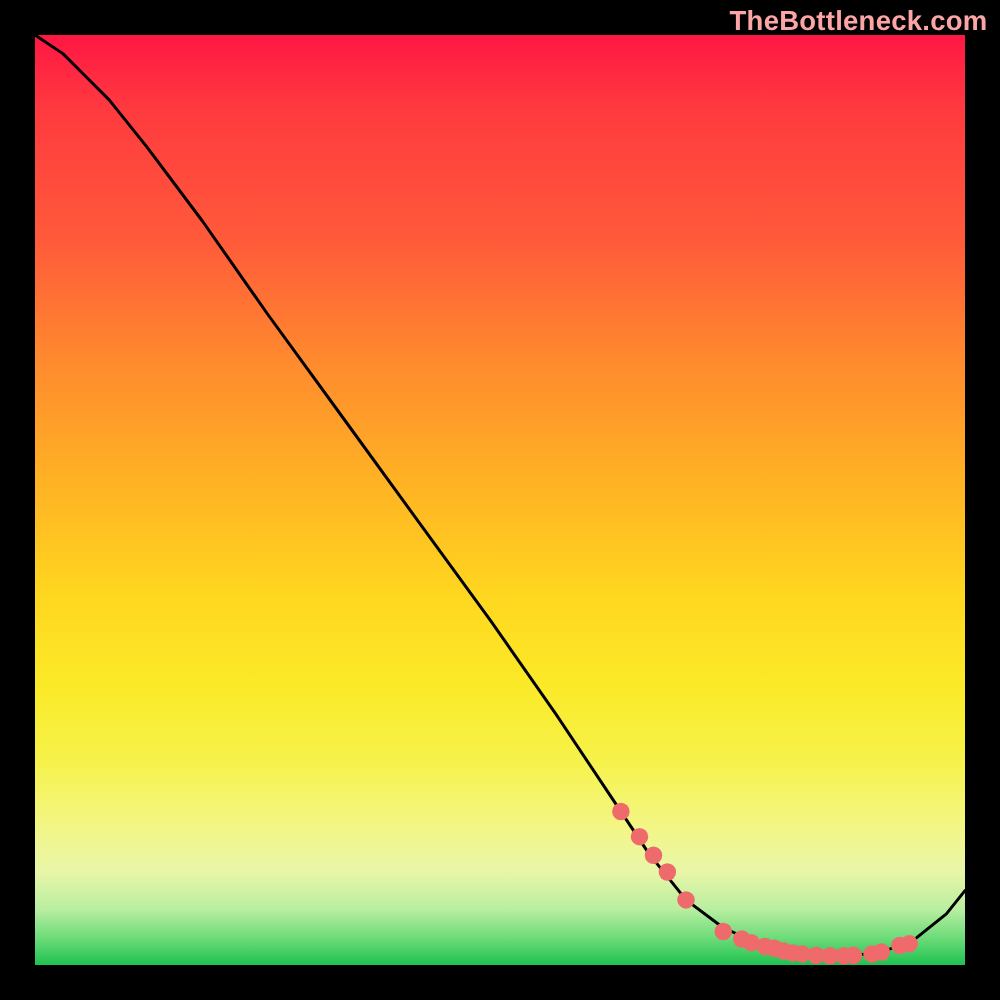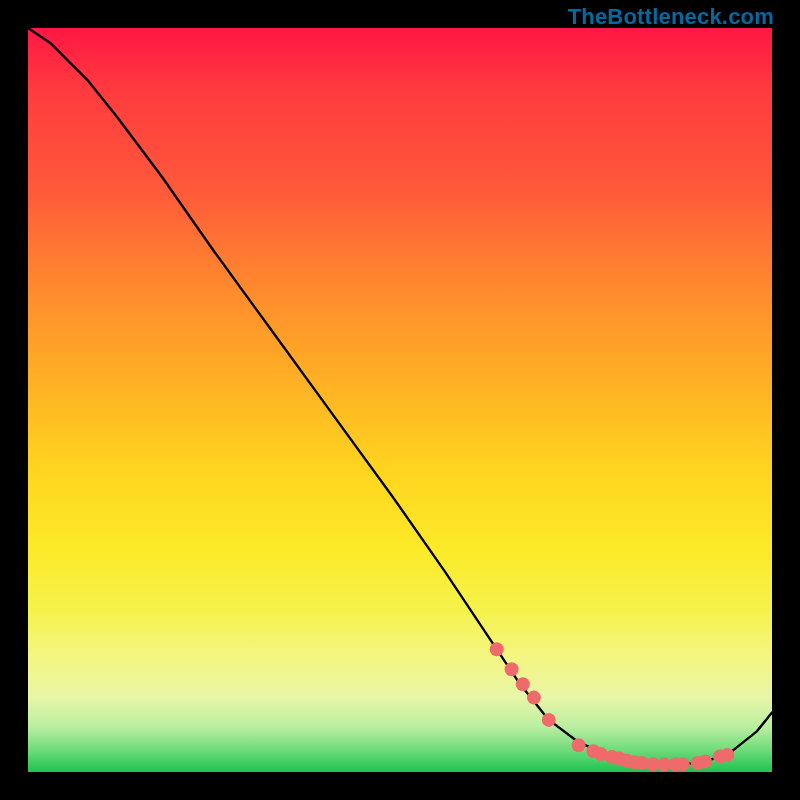--- a/index.html
+++ b/index.html
@@ -37,22 +37,22 @@
       #f3f685 85%,
       #e8f6a8 90%,
       #b9eea0 94%,
       #6fdc7a 97%,
       #1fc24f 100%
     );
   }
   .brand {
     position: absolute;
     top: 4px;
-    right: 26px;
-    color: #0369a1;
+    right: 10px;
+    color: #fca5a5;
     font-size: 22px;
     font-weight: 600;
     letter-spacing: 0.2px;
     user-select: none;
   }
   svg.curve {
     position: absolute;
     left: 0;
     top: 0;
     width: 744px;

